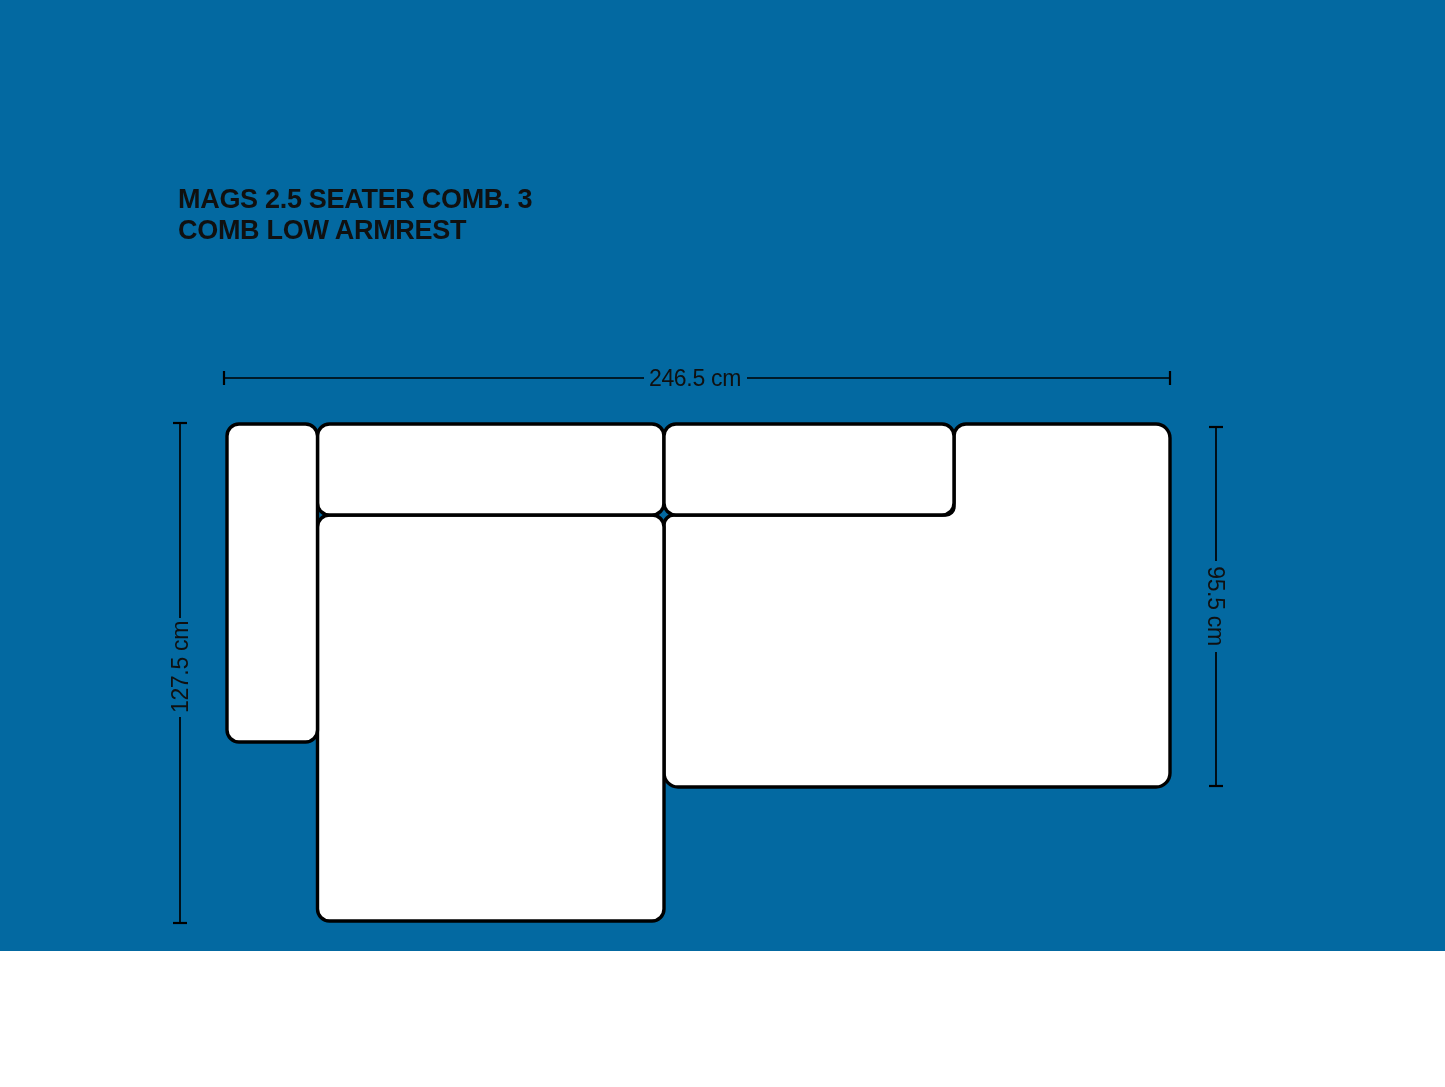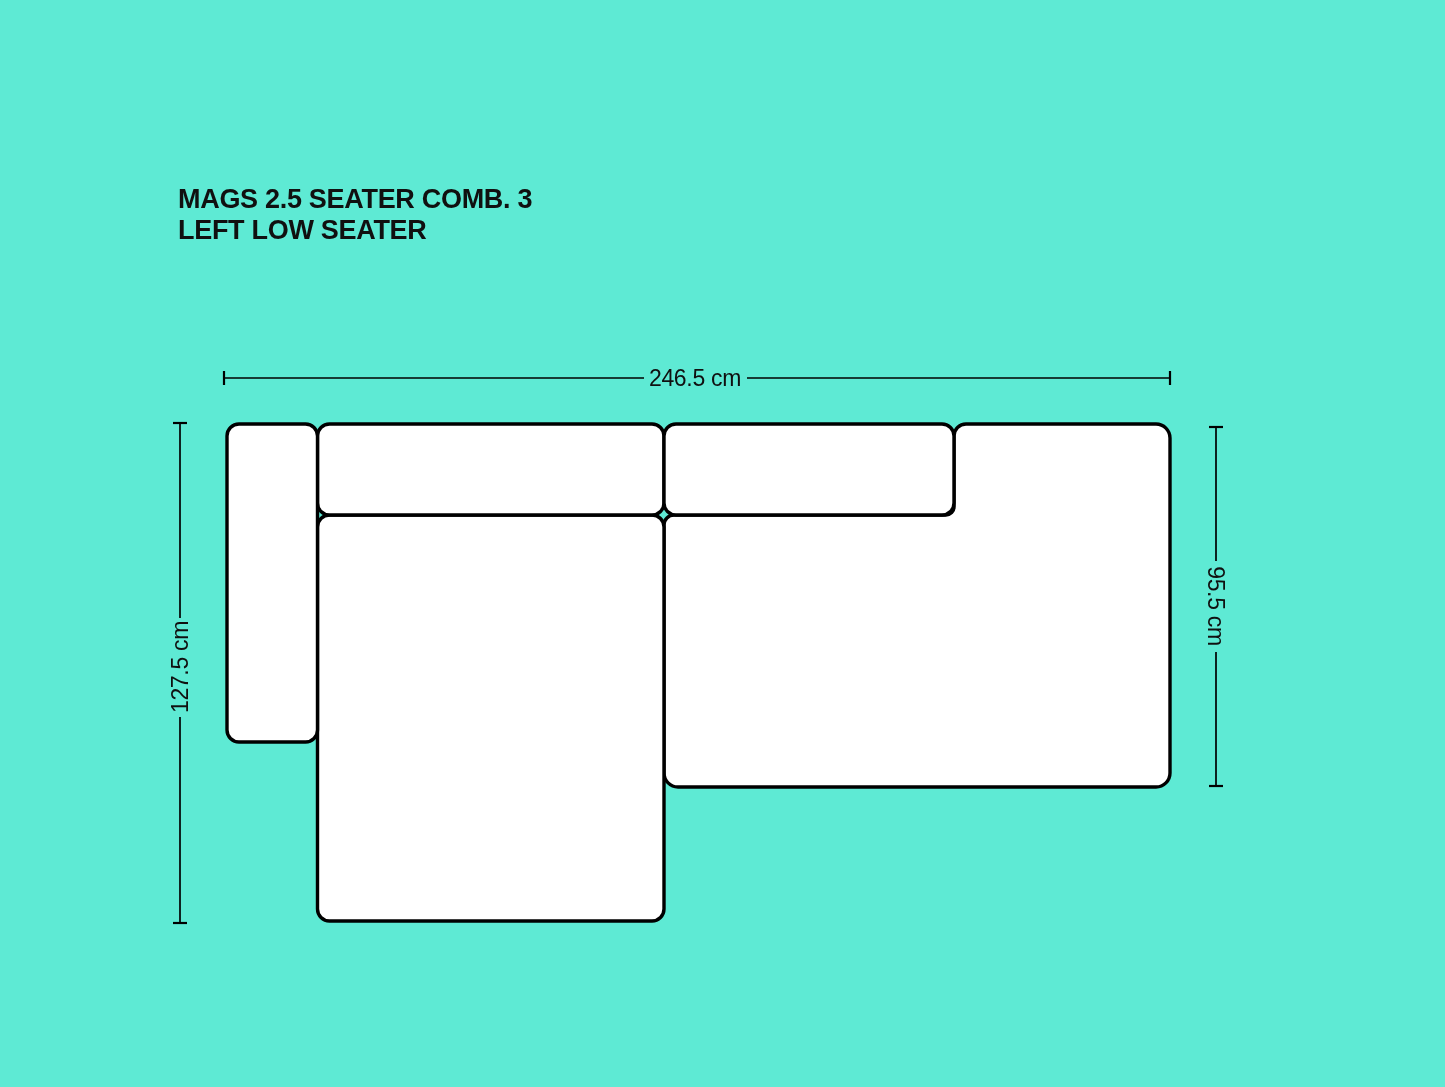--- a/index.html
+++ b/index.html
@@ -7,22 +7,22 @@
     padding: 0;
     background: #ffffff;
     width: 1445px;
     height: 1087px;
     overflow: hidden;
     font-family: "Liberation Sans", sans-serif;
   }
   .stage {
     position: relative;
     width: 1445px;
-    height: 1087px;
-    background: #5eead4;
+    height: 951px;
+    background: #0369a1;
   }
   .title-block {
     position: absolute;
     left: 178px;
     top: 184px;
     color: #101010;
     font-size: 27px;
     font-weight: 700;
     line-height: 31px;
     letter-spacing: -0.3px;
@@ -40,21 +40,21 @@
     fill: #101010;
   }
 </style>
 </head>
 <body>
 
 <div class="stage">
 
   <div class="title-block">
     <div>MAGS 2.5 SEATER COMB. 3</div>
-    <div>LEFT LOW SEATER</div>
+    <div>COMB LOW ARMREST</div>
   </div>
 
   <svg class="diagram" width="1445" height="1087" viewBox="0 0 1445 1087">
 
     <g fill="#ffffff" stroke="#000000" stroke-width="3.4">
 
       <path d="M 966 424
                L 1156 424 A 14 14 0 0 1 1170 438
                L 1170 773 A 14 14 0 0 1 1156 787
                L 678 787  A 14 14 0 0 1 664 773

